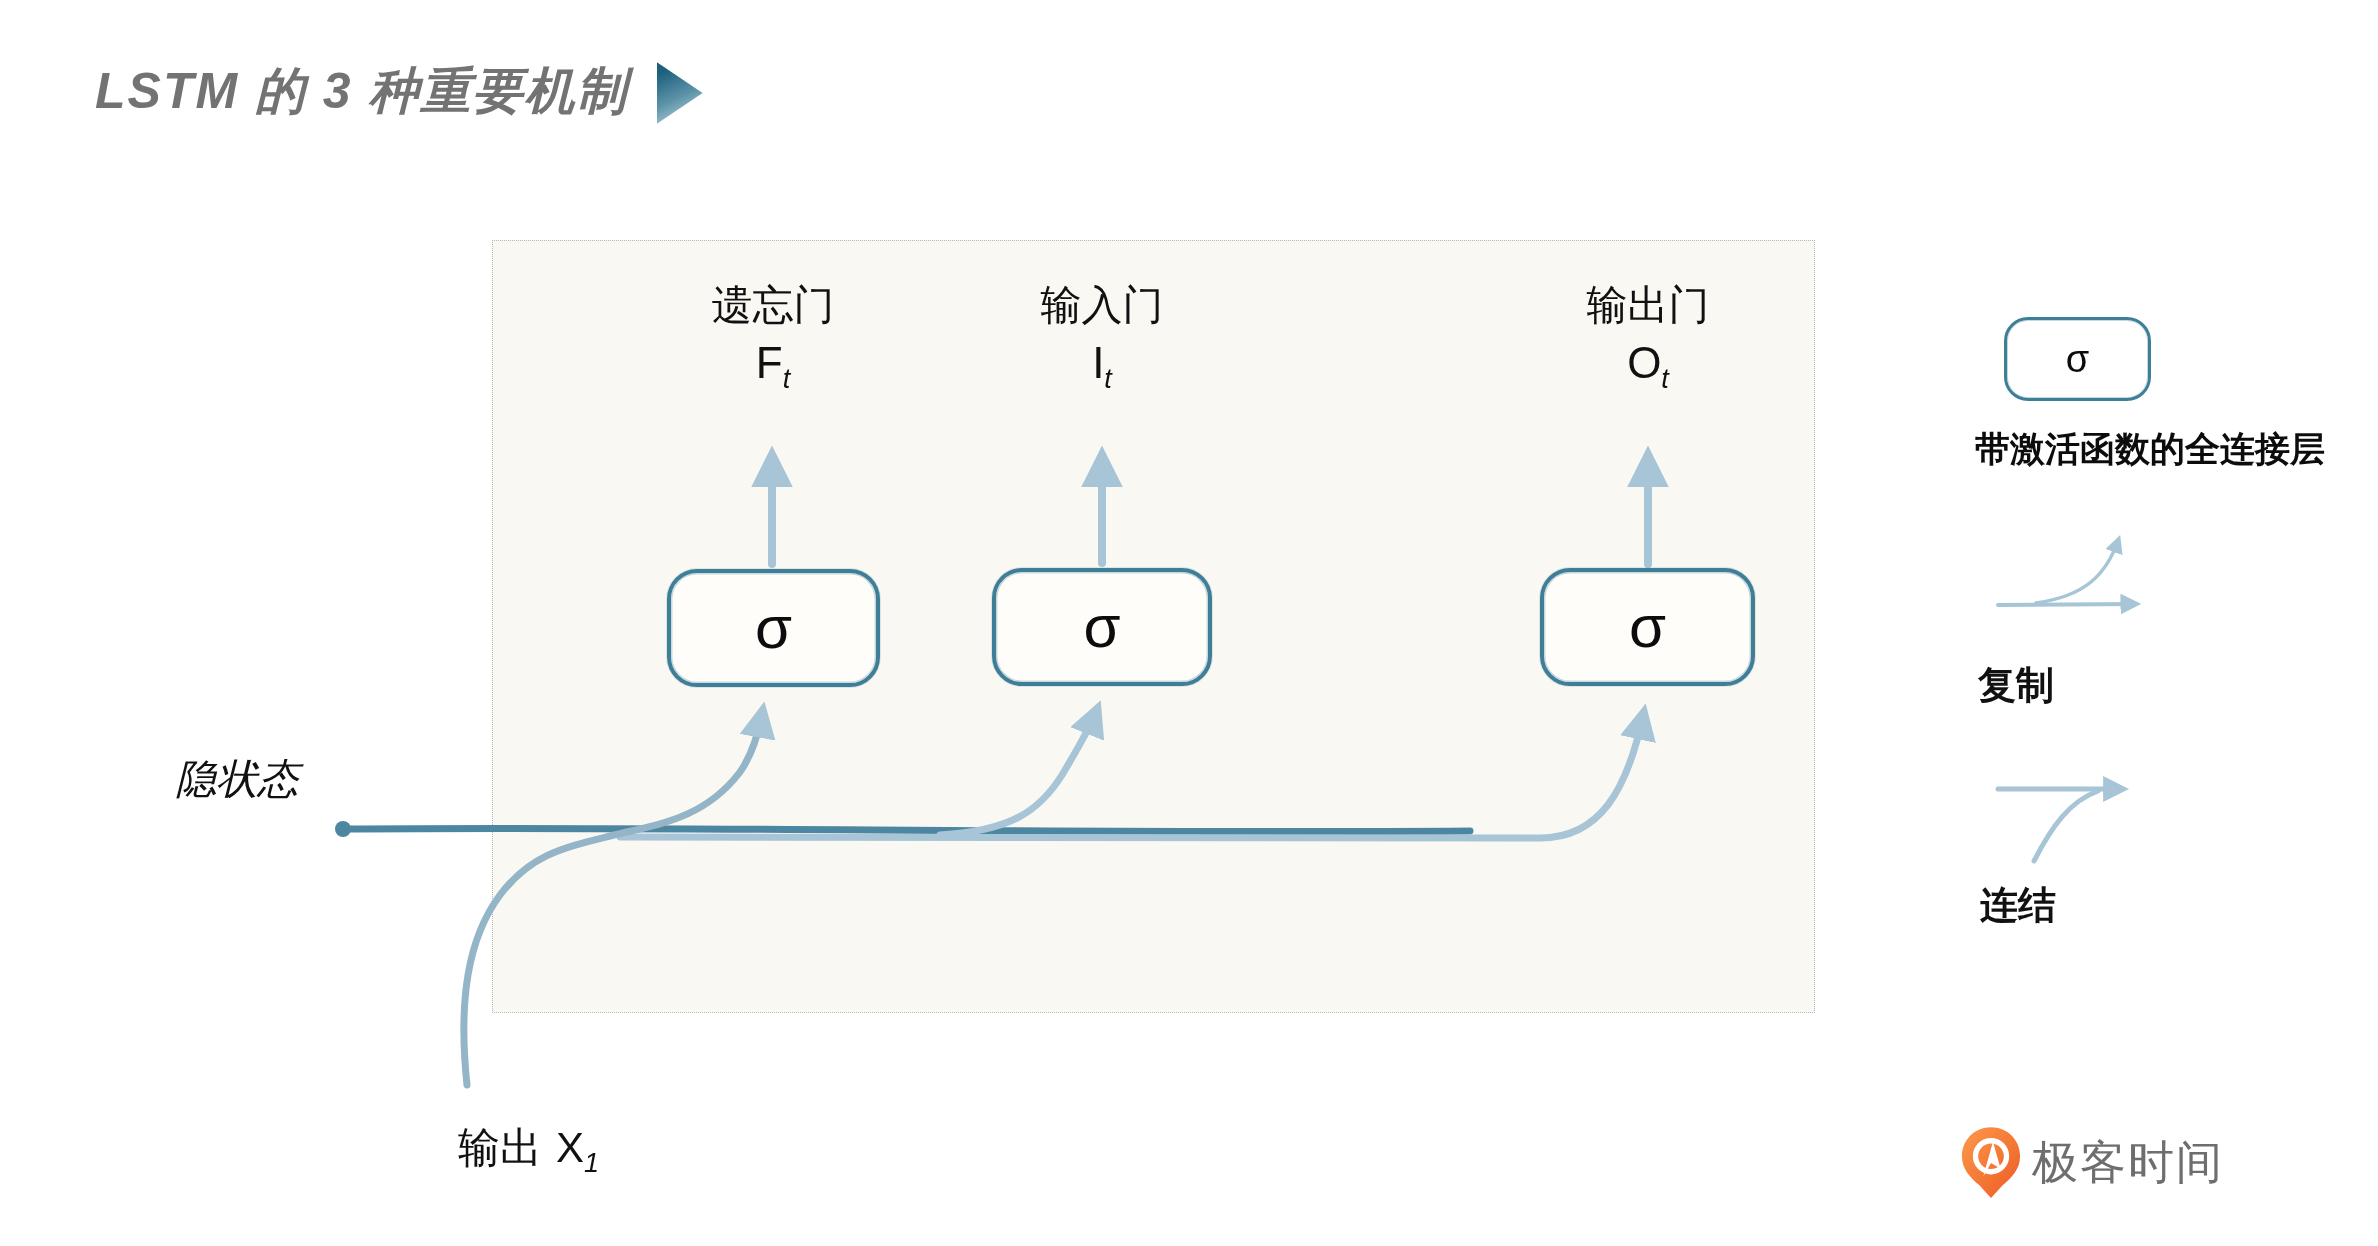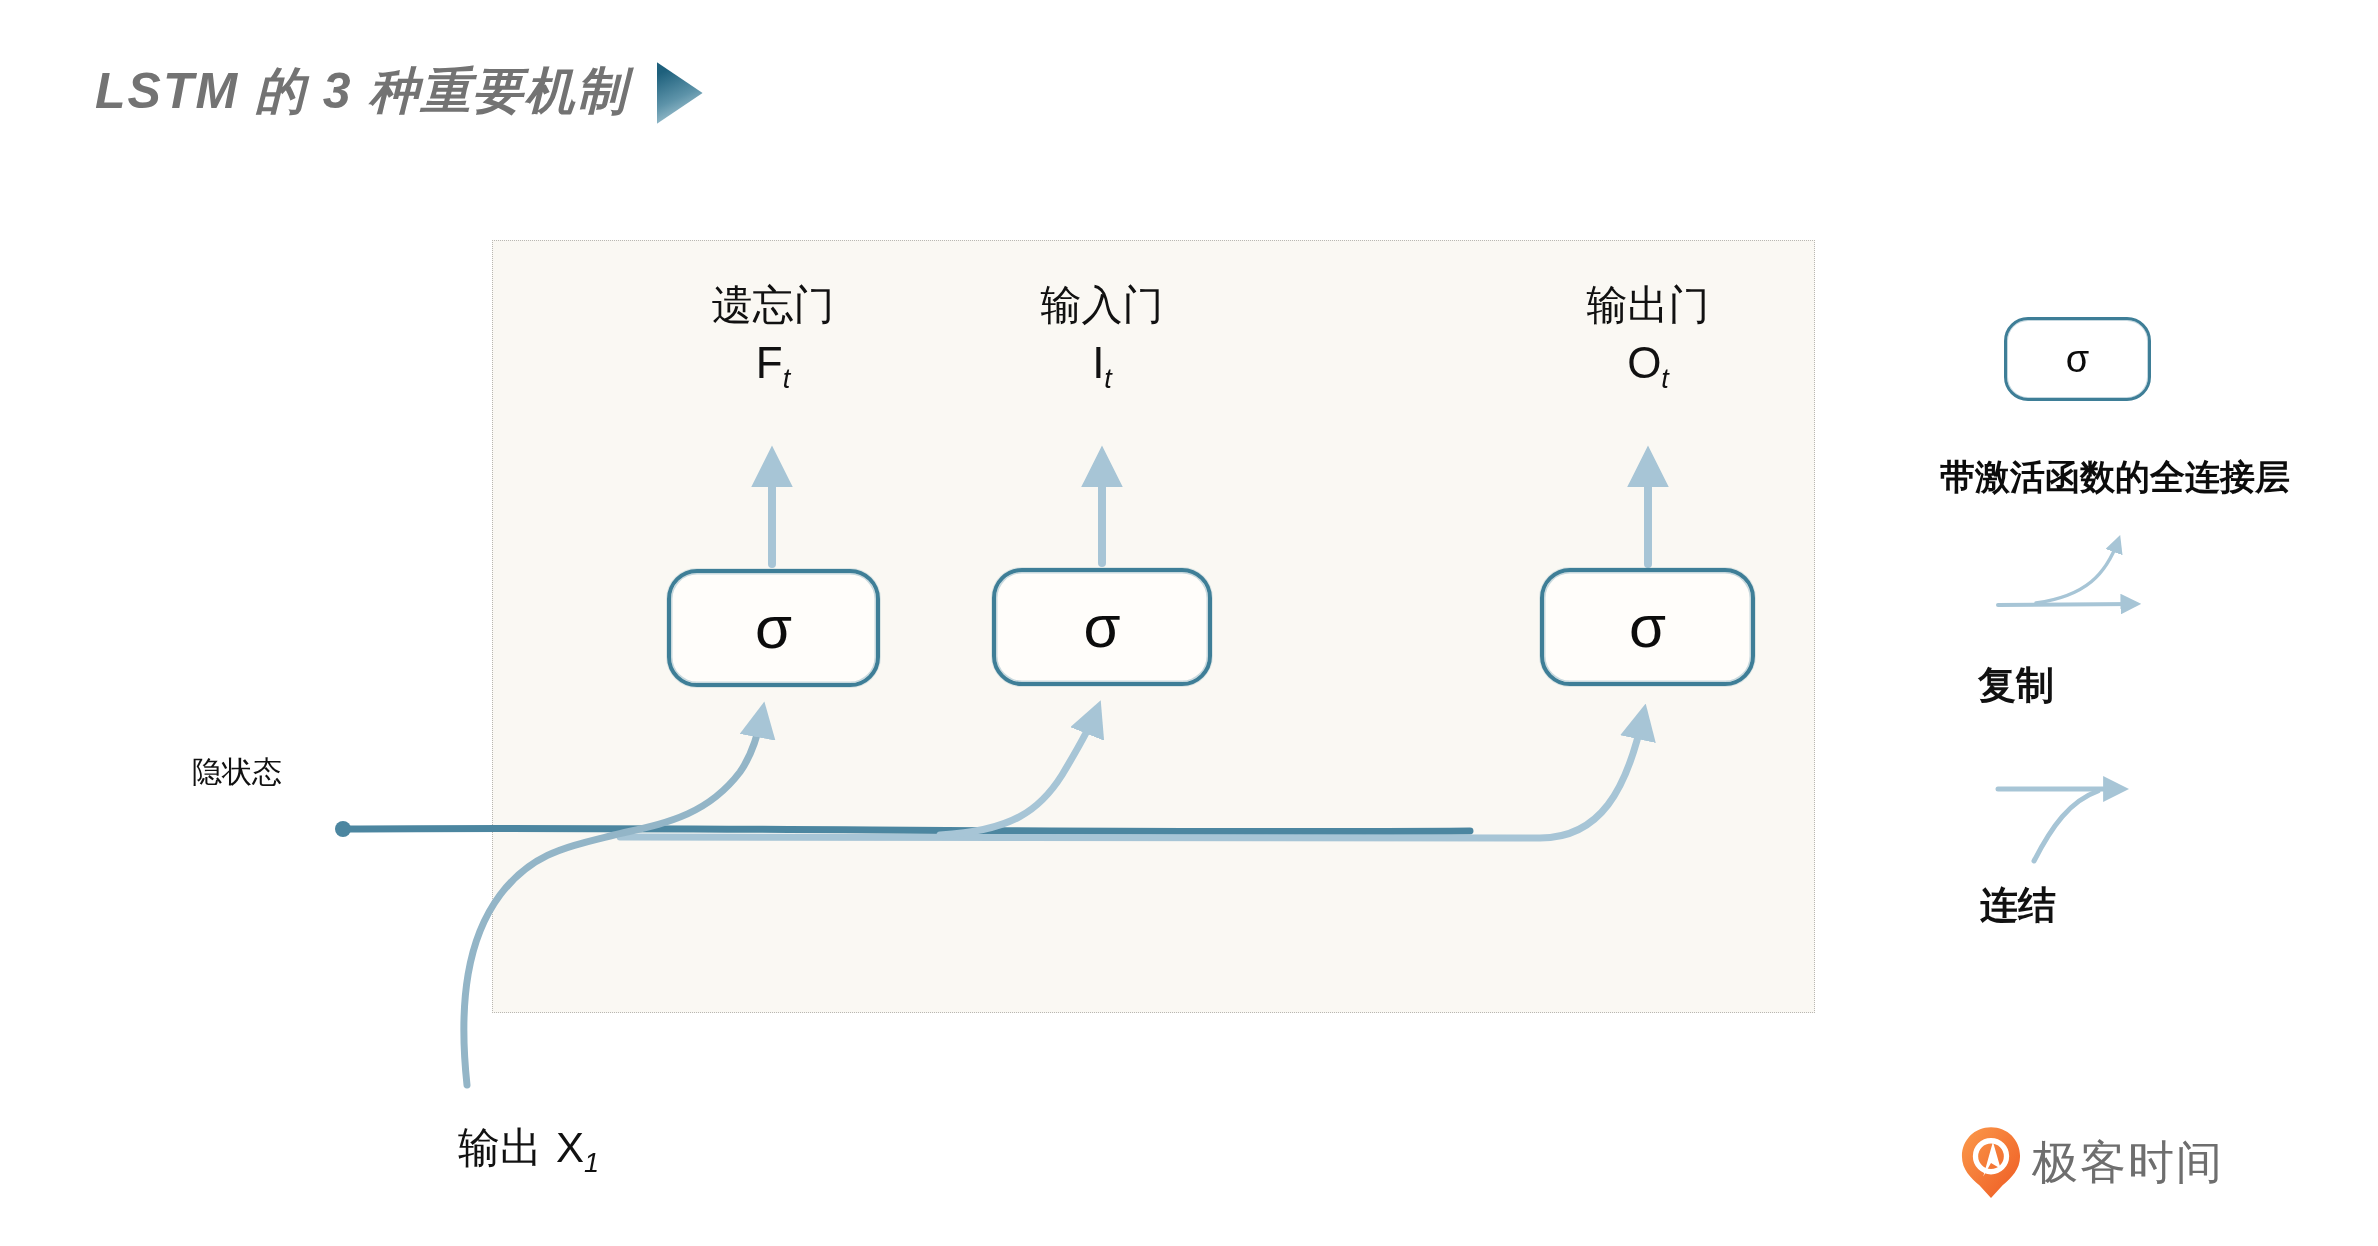--- a/index.html
+++ b/index.html
@@ -49,37 +49,37 @@
     box-sizing:border-box;
     background:#fffdfa;
     border:4.5px solid #3e7e97;
     border-radius:30px;
     box-shadow:inset 0 0 0 1.5px rgba(62,126,151,.28), 0 0 0 1px rgba(62,126,151,.15);
     display:flex;align-items:center;justify-content:center;
   }
   .sigma-box .sigma{font-size:60px;color:#0c0c0c;line-height:1;}
   
   .hstate{position:absolute;left:87px;top:752px;width:300px;text-align:center;}
-  .hstate .lbl{font-size:30px;}
+  .hstate .lbl{font-size:41px;font-style:italic;}
   .hstate .formula{margin-top:8px;font-size:44px;}
   .xinput{position:absolute;left:458px;top:1120px;font-size:42px;white-space:nowrap;}
   .xinput .sym{margin-left:14px;}
   
   .legend-sigma{
     position:absolute;left:2004px;top:317px;
     width:147px;height:84px;box-sizing:border-box;
     background:#ffffff;
     border:3.5px solid #3e7e97;border-radius:24px;
     box-shadow:inset 0 0 0 1px rgba(62,126,151,.3);
     display:flex;align-items:center;justify-content:center;
     font-size:38px;color:#0c0c0c;
   }
   .legend-activation-label{
     position:absolute;left:1905px;top:426px;width:420px;
-    text-align:center;font-size:35px;font-weight:bold;color:#0c0c0c;margin-top:28px;
+    text-align:right;font-size:35px;font-weight:bold;color:#0c0c0c;
   }
   .legend-copy-label{position:absolute;left:1978px;top:660px;width:200px;text-align:left;font-size:38px;font-weight:bold;}
   .legend-concat-label{position:absolute;left:1980px;top:880px;width:200px;text-align:left;font-size:38px;font-weight:bold;}
   
   .brand{position:absolute;left:1960px;top:1126px;display:flex;align-items:center;}
   .brand-text{font-size:46px;color:#6e6e6e;letter-spacing:2px;margin-left:10px;}
 </style>
 </head>
 <body>
 

